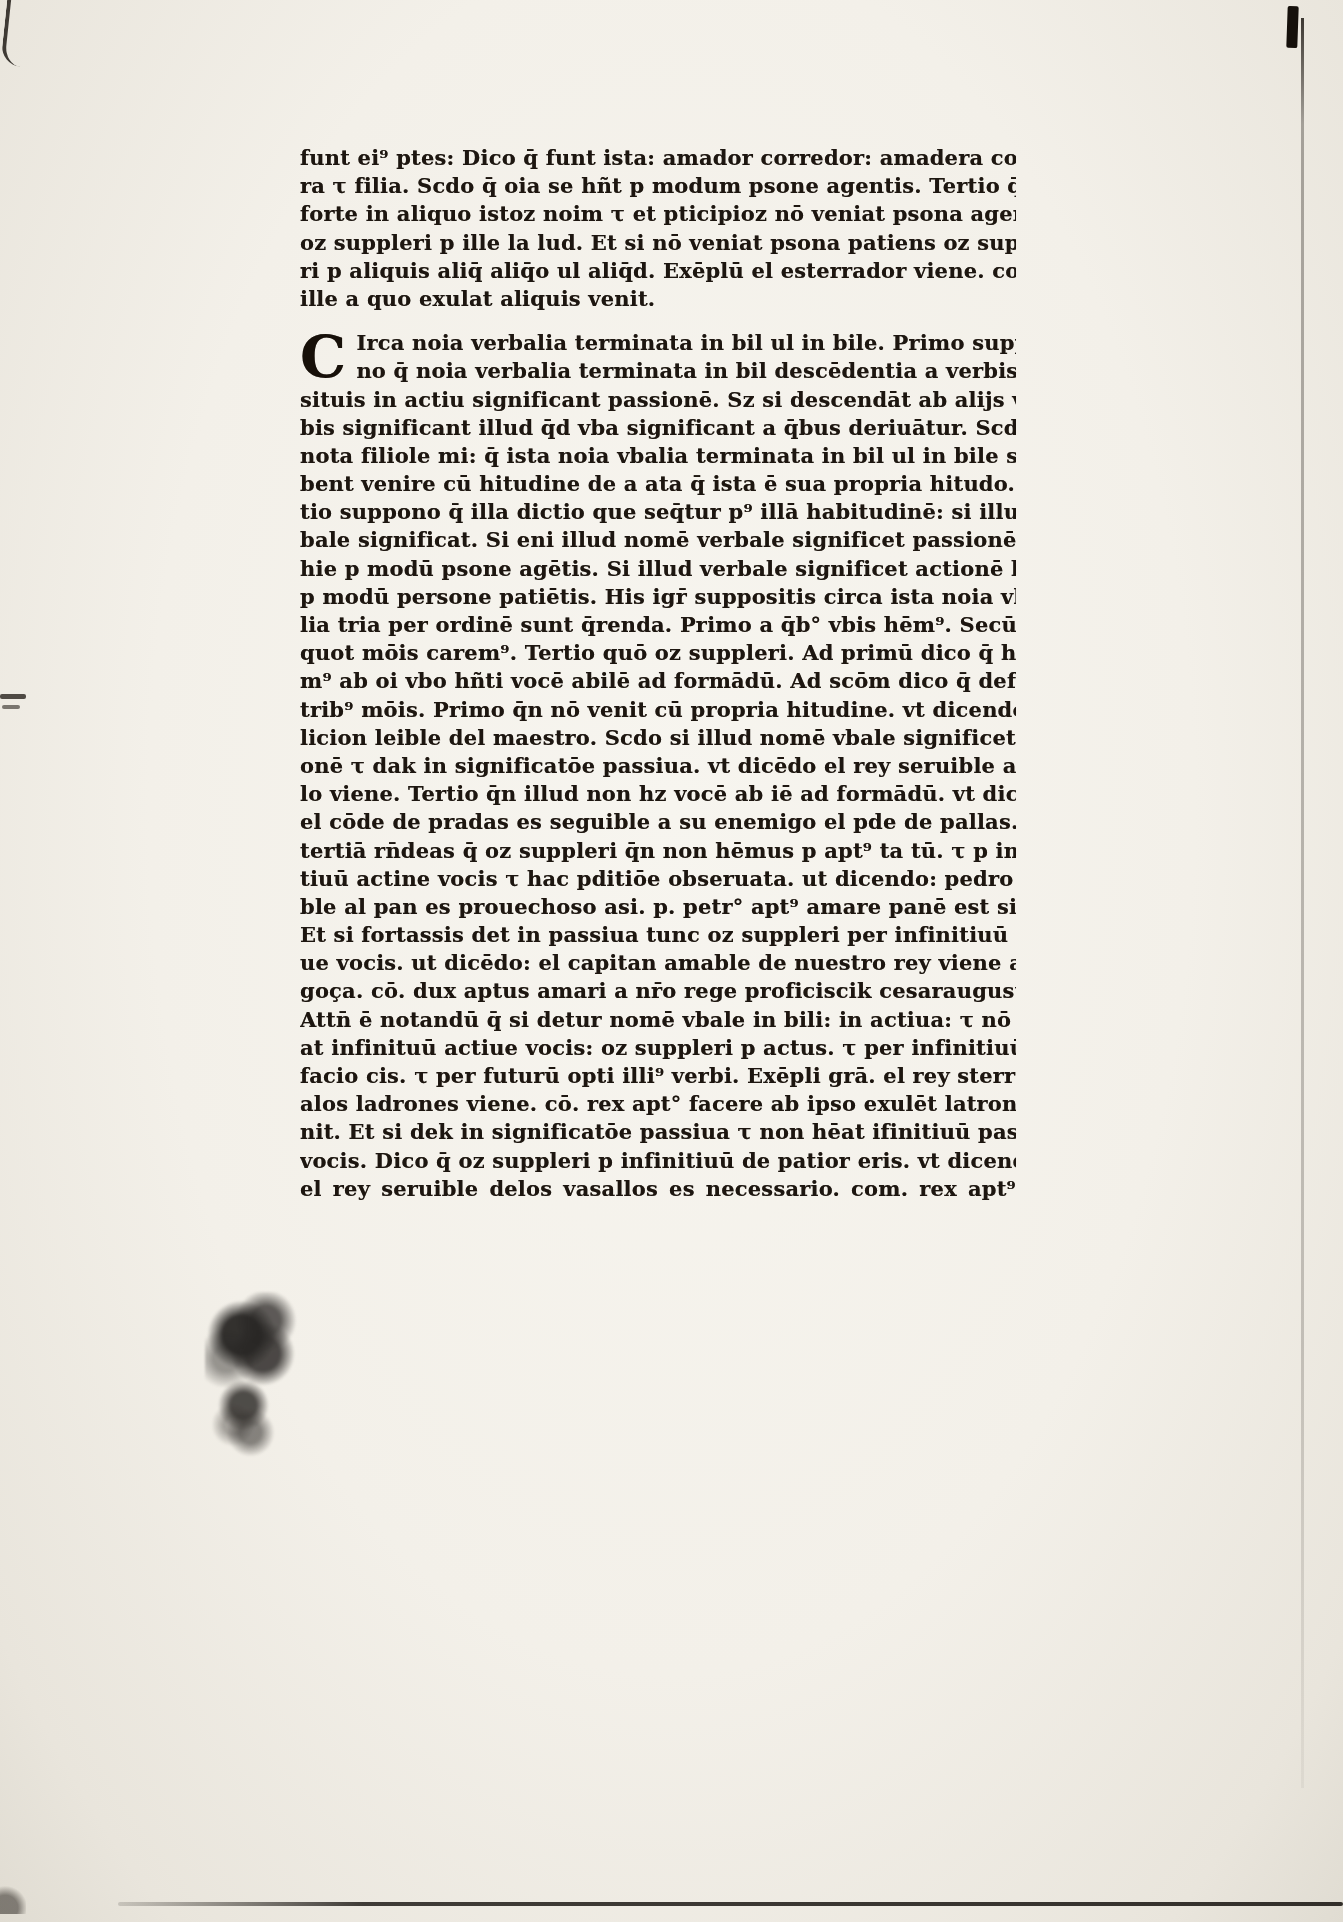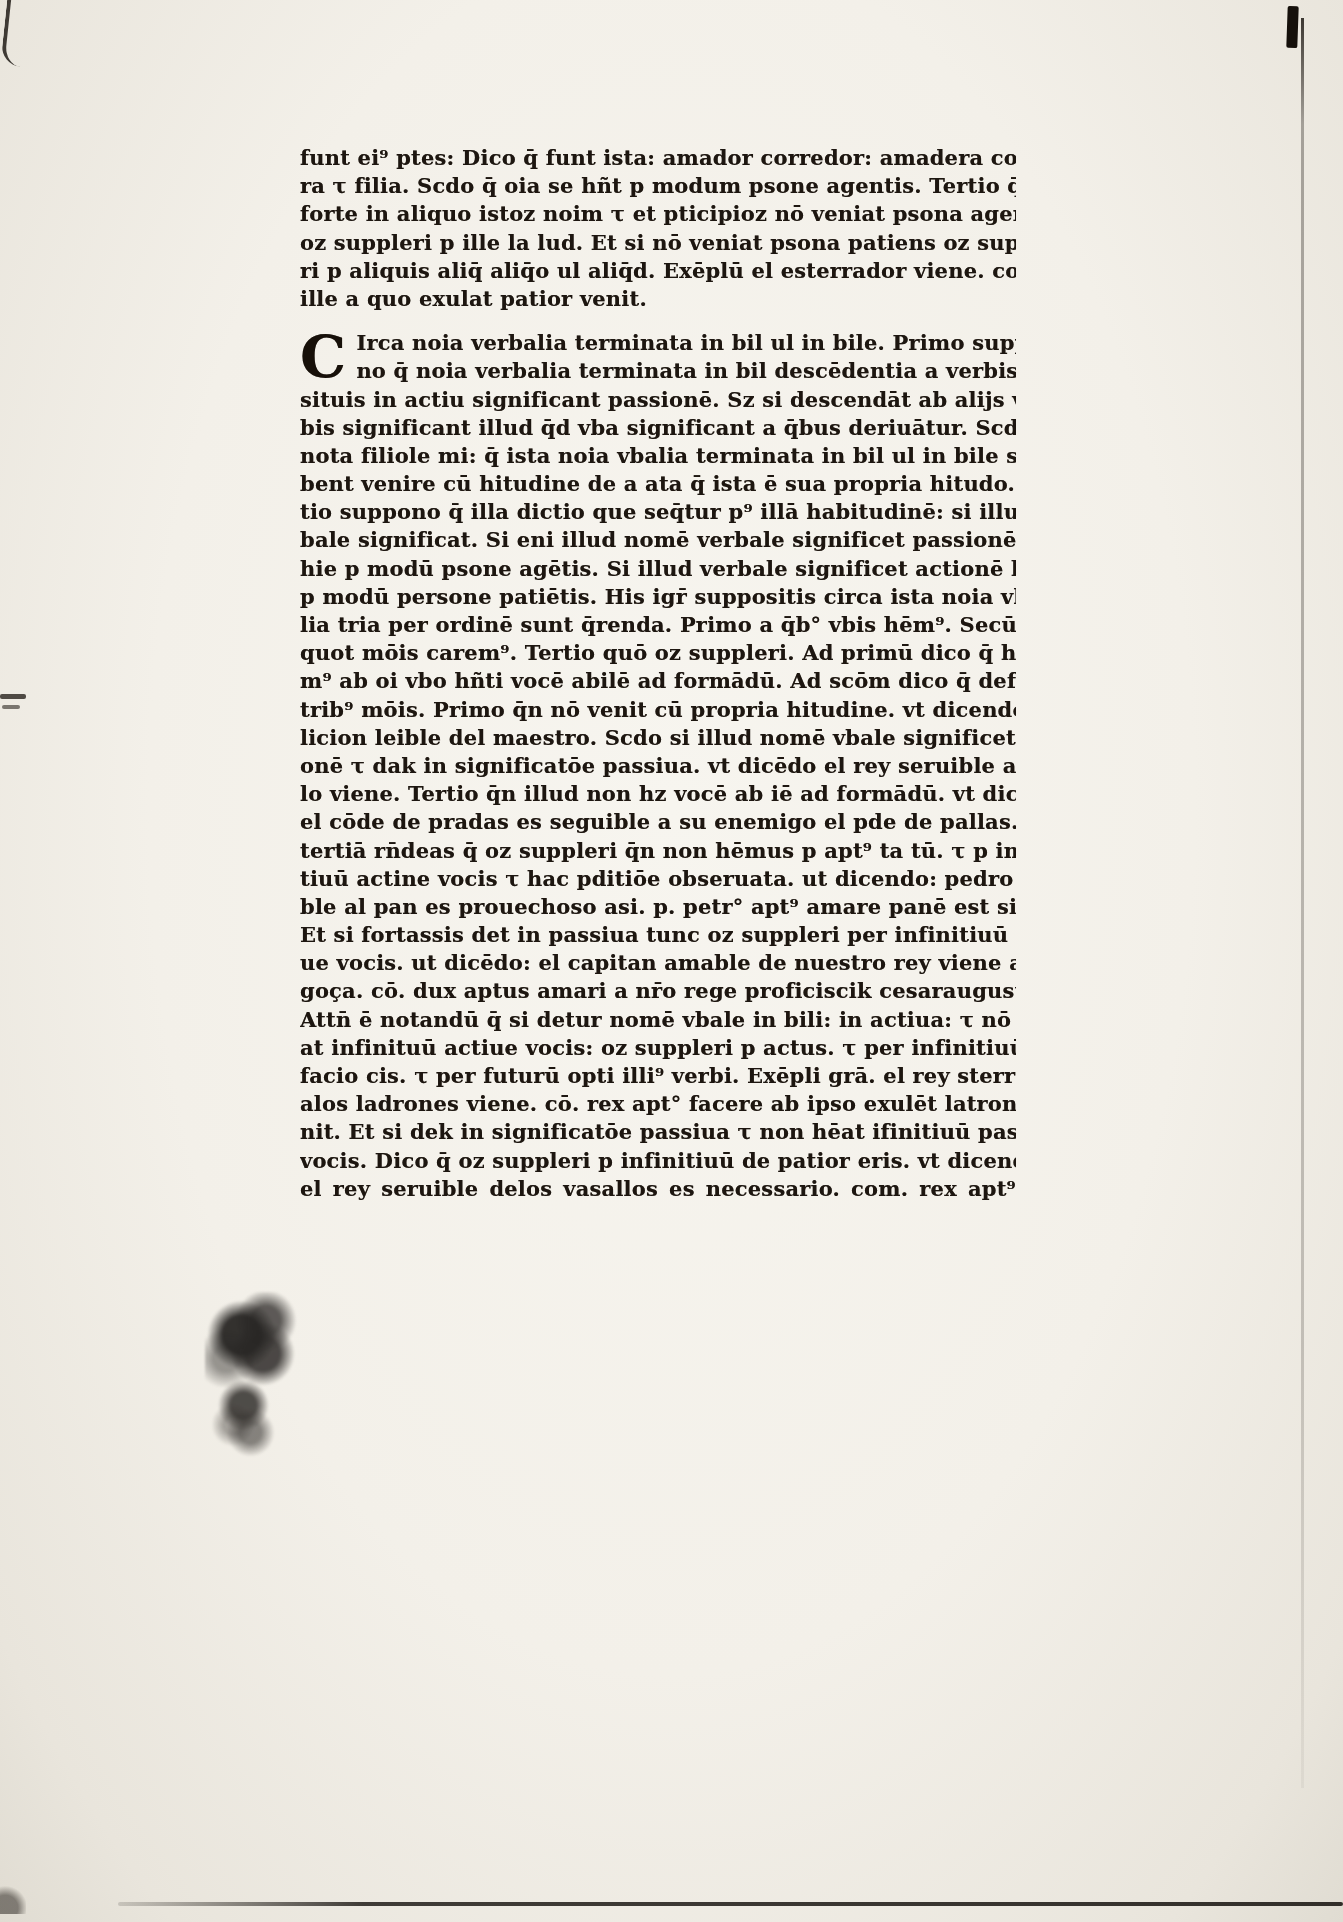--- a/index.html
+++ b/index.html
@@ -109,21 +109,21 @@
 <div class="scan-page">
 
   <div class="text-block">
 
     <div class="para para1">
       <div class="ln">funt ei⁹ ptes: Dico q̄ funt ista: amador corredor: amadera correde</div>
       <div class="ln">ra τ filia. Scdo q̄ oia se hñt p modum psone agentis. Tertio q̄ si</div>
       <div class="ln">forte in aliquo istoz noim τ et pticipioz nō veniat psona agens</div>
       <div class="ln">oz suppleri p ille la lud. Et si nō veniat psona patiens oz supple⁊</div>
       <div class="ln">ri p aliquis aliq̄ aliq̄o ul aliq̄d. Exēplū el esterrador viene. com.</div>
-      <div class="ln short">ille a quo exulat patior venit.</div>
+      <div class="ln short">ille a quo exulat aliquis venit.</div>
     </div>
 
     <div class="para para2">
       <span class="dropcap">C</span>
       <div class="ln">Irca noia verbalia terminata in bil ul in bile. Primo suppo</div>
       <div class="ln">no q̄ noia verbalia terminata in bil descēdentia a verbis trā</div>
       <div class="ln">situis in actiu significant passionē. Sz si descendāt ab alijs ver</div>
       <div class="ln">bis significant illud q̄d vba significant a q̄bus deriuātur. Scdo</div>
       <div class="ln">nota filiole mi: q̄ ista noia vbalia terminata in bil ul in bile sp d</div>
       <div class="ln">bent venire cū hitudine de a ata q̄ ista ē sua propria hitudo. Ter</div>

